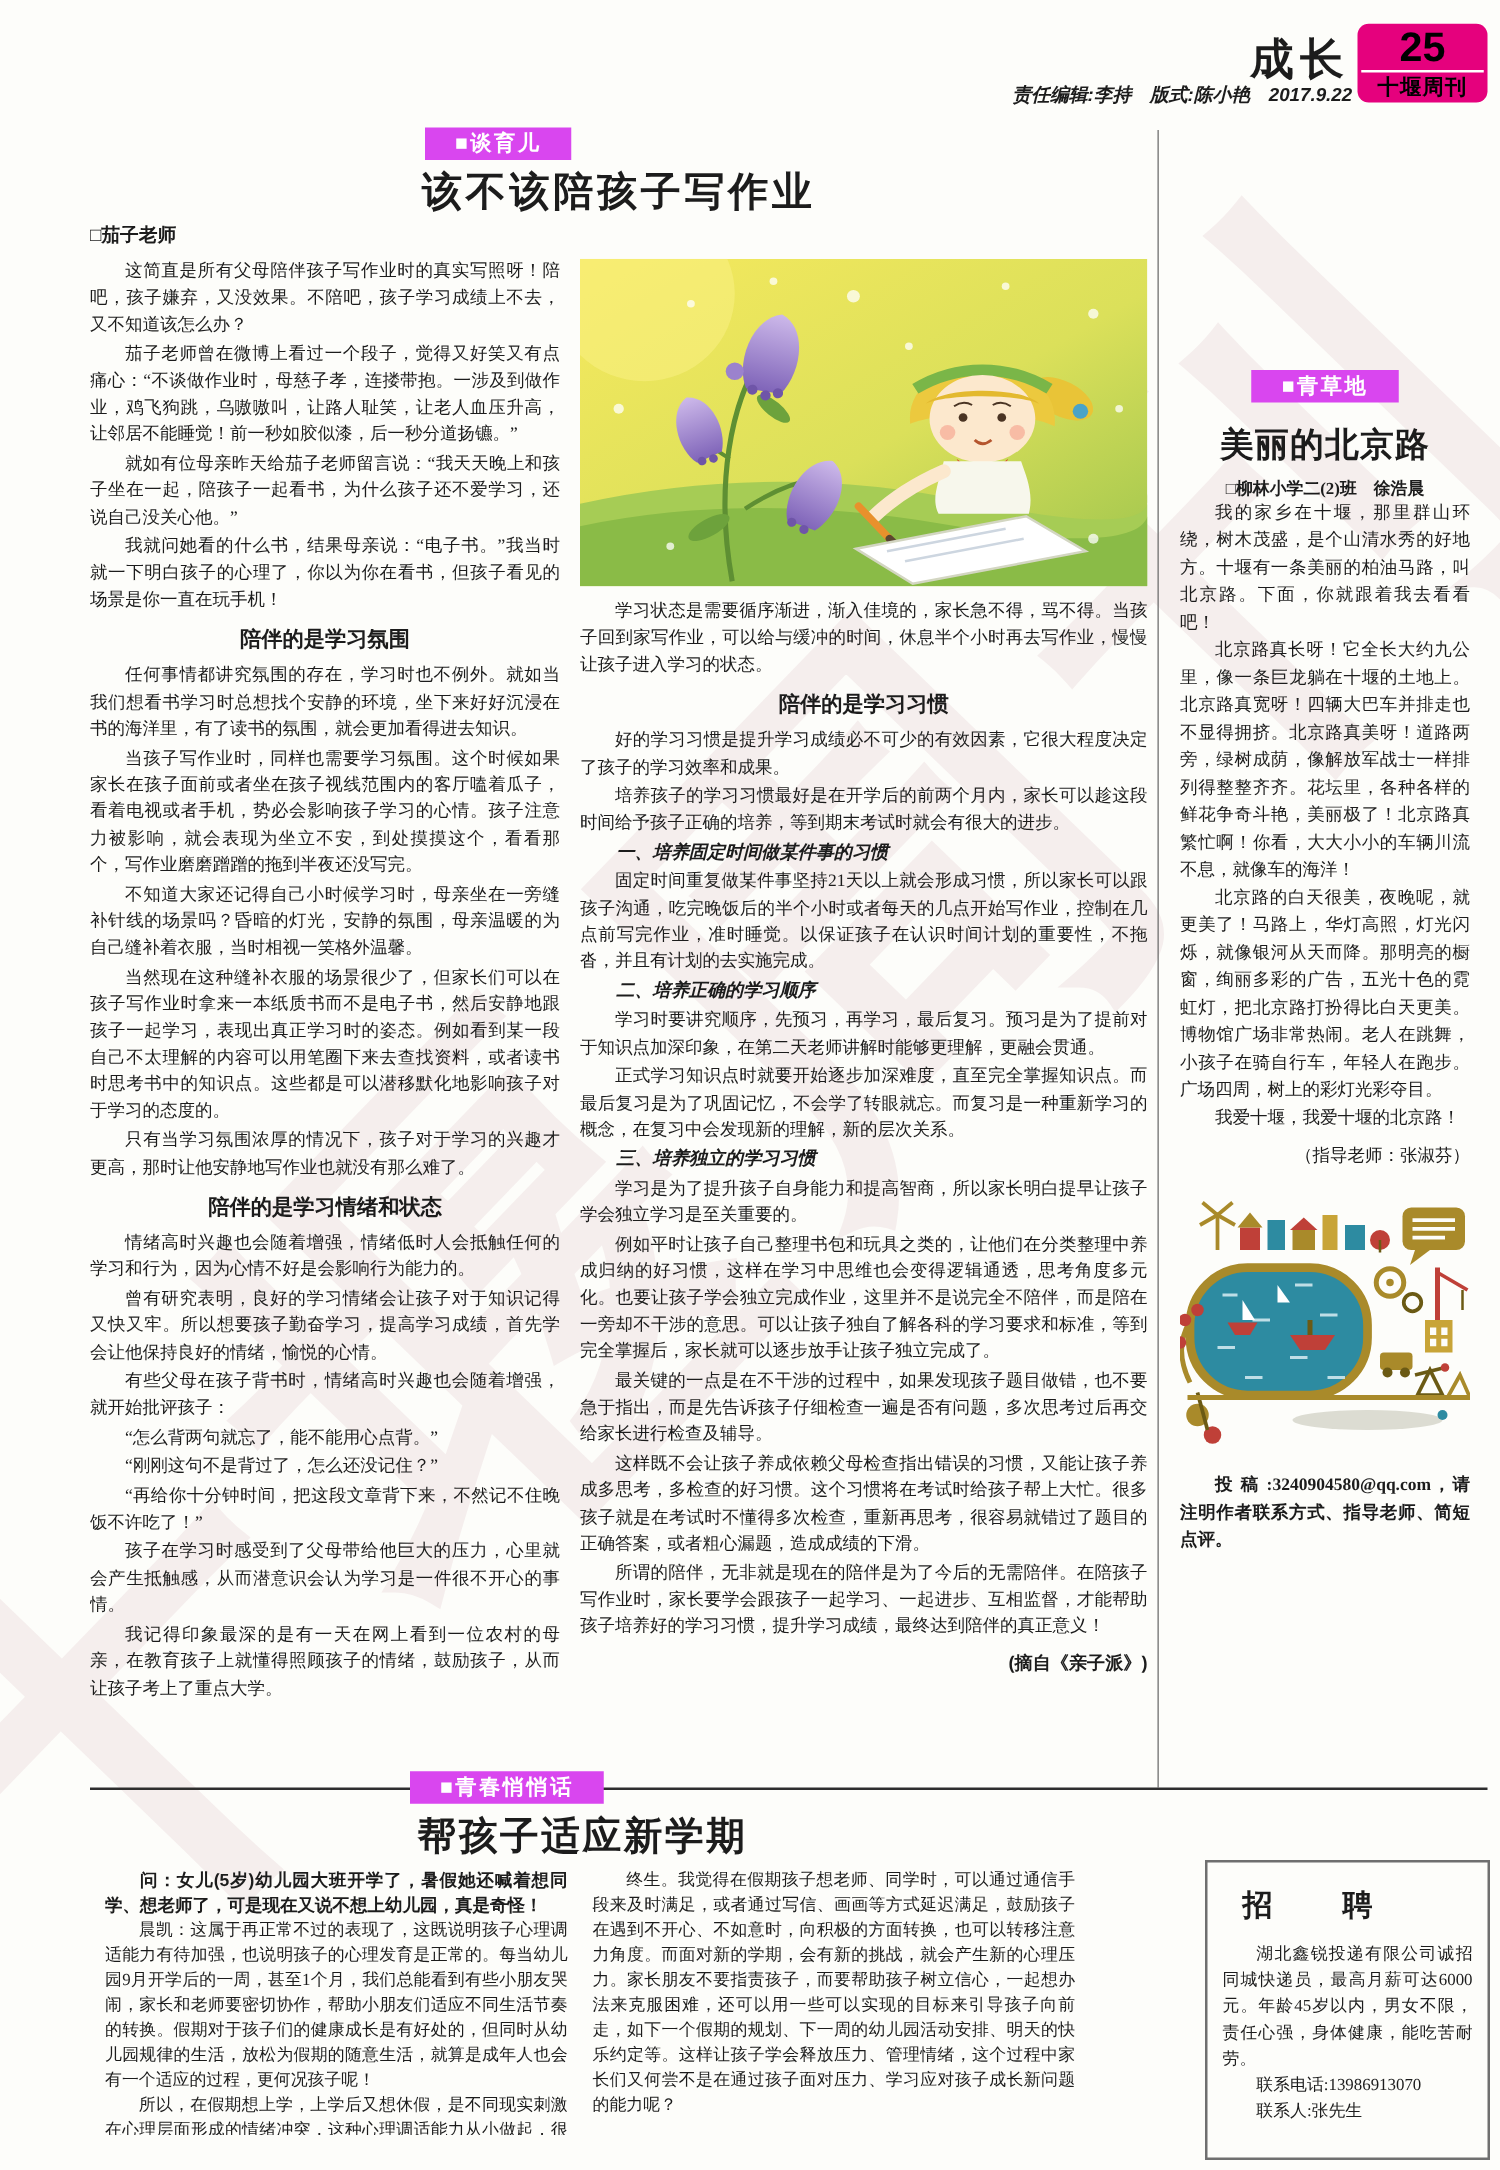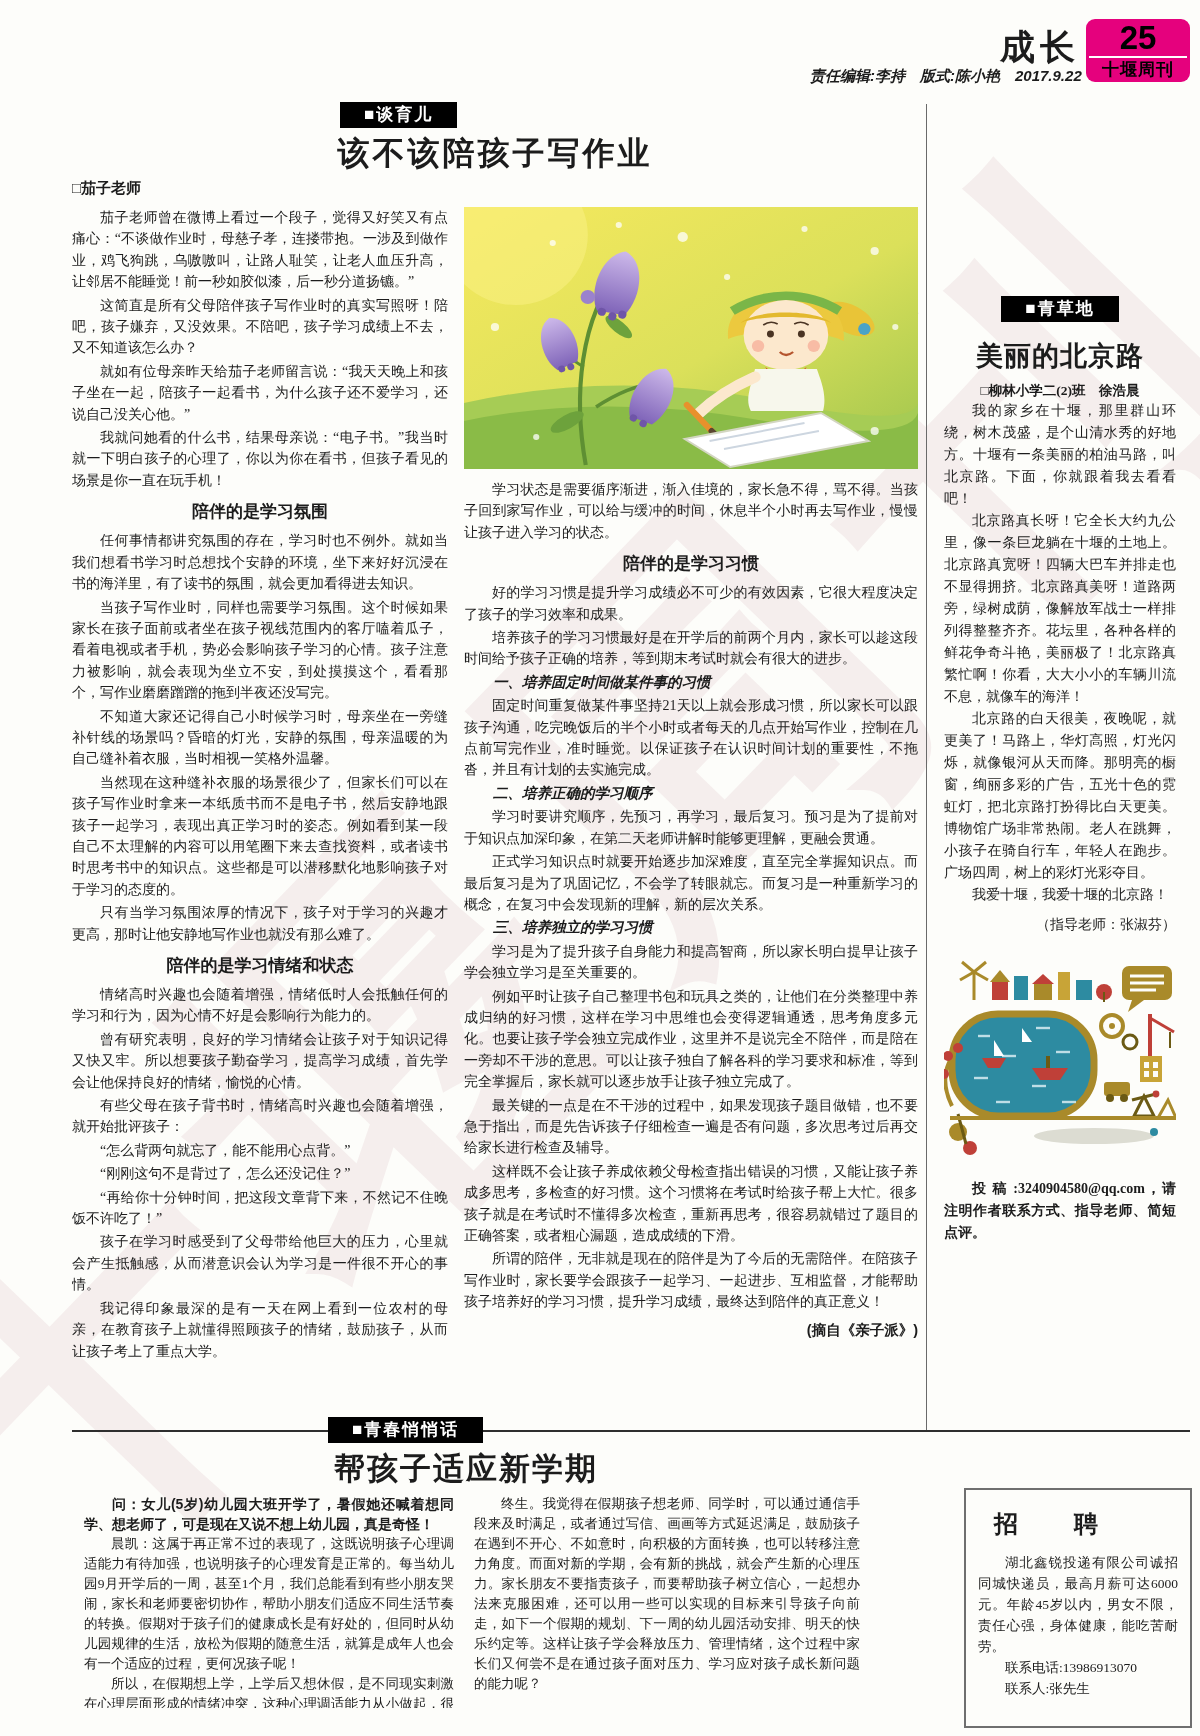--- a/index.html
+++ b/index.html
@@ -15,21 +15,21 @@
   .hd-editors{position:absolute;top:67px;left:810px;font-size:15px;font-weight:bold;font-style:italic;
         font-family:"Liberation Sans",sans-serif;}
   .pagebox{position:absolute;top:19px;left:1086px;width:104px;height:63px;background:#e5017d;
         border-radius:9px;color:#000000;text-align:center;font-family:"Liberation Sans",sans-serif;}
   .pagebox .num{font-size:33px;font-weight:bold;line-height:37px;}
   .pagebox .name{border-top:2px solid #fff;margin:0 3px;font-size:17px;font-weight:bold;line-height:23px;letter-spacing:1px;}
   
   .vrule{position:absolute;left:926px;top:104px;width:1px;height:1326px;background:#6a6a6a;}
   .hrule{position:absolute;left:72px;top:1430px;width:1118px;height:2px;background:#2e2e2e;}
   
-  .tag{background:#000000;color:#fff;font-family:"Liberation Sans",sans-serif;font-weight:bold;
+  .tag{background:#d946ef;color:#fff;font-family:"Liberation Sans",sans-serif;font-weight:bold;
         text-align:center;padding:2px 24px;font-size:17px;letter-spacing:2px;display:inline-block;line-height:22px;}
   
   .main{position:absolute;left:72px;top:100px;width:846px;}
   .tag-wrap{position:absolute;left:268px;top:2px;}
   .main-title{margin:30px 0 0;text-align:center;font-size:32px;font-weight:bold;letter-spacing:3px;line-height:46px;}
   .main-author{text-align:left;font-size:15px;font-weight:bold;margin-top:3px;}
   .cols{display:flex;gap:16px;margin-top:9px;height:1218px;overflow:hidden;}
   .c1{width:376px;flex:none;}
   .c2{flex:1;min-width:0;}
   .cols p{margin:0 0 2px;text-indent:2em;text-align:justify;font-size:14px;line-height:21.4px;}
@@ -84,22 +84,22 @@
   <div class="hrule z"></div>
 
   <div class="main z">
     <div class="tag-wrap">
       <span class="tag">■谈育儿</span>
     </div>
     <h1 class="main-title">该不该陪孩子写作业</h1>
     <div class="main-author">□茄子老师</div>
     <div class="cols">
       <div class="c1">
+        <p>这简直是所有父母陪伴孩子写作业时的真实写照呀！陪吧，孩子嫌弃，又没效果。不陪吧，孩子学习成绩上不去，又不知道该怎么办？</p>
         <p>茄子老师曾在微博上看过一个段子，觉得又好笑又有点痛心：“不谈做作业时，母慈子孝，连搂带抱。一涉及到做作业，鸡飞狗跳，乌嗷嗷叫，让路人耻笑，让老人血压升高，让邻居不能睡觉！前一秒如胶似漆，后一秒分道扬镳。”</p>
-        <p>这简直是所有父母陪伴孩子写作业时的真实写照呀！陪吧，孩子嫌弃，又没效果。不陪吧，孩子学习成绩上不去，又不知道该怎么办？</p>
         <p>就如有位母亲昨天给茄子老师留言说：“我天天晚上和孩子坐在一起，陪孩子一起看书，为什么孩子还不爱学习，还说自己没关心他。”</p>
         <p>我就问她看的什么书，结果母亲说：“电子书。”我当时就一下明白孩子的心理了，你以为你在看书，但孩子看见的场景是你一直在玩手机！</p>
         <div class="subhead">陪伴的是学习氛围</div>
         <p>任何事情都讲究氛围的存在，学习时也不例外。就如当我们想看书学习时总想找个安静的环境，坐下来好好沉浸在书的海洋里，有了读书的氛围，就会更加看得进去知识。</p>
         <p>当孩子写作业时，同样也需要学习氛围。这个时候如果家长在孩子面前或者坐在孩子视线范围内的客厅嗑着瓜子，看着电视或者手机，势必会影响孩子学习的心情。孩子注意力被影响，就会表现为坐立不安，到处摸摸这个，看看那个，写作业磨磨蹭蹭的拖到半夜还没写完。</p>
         <p>不知道大家还记得自己小时候学习时，母亲坐在一旁缝补针线的场景吗？昏暗的灯光，安静的氛围，母亲温暖的为自己缝补着衣服，当时相视一笑格外温馨。</p>
         <p>当然现在这种缝补衣服的场景很少了，但家长们可以在孩子写作业时拿来一本纸质书而不是电子书，然后安静地跟孩子一起学习，表现出真正学习时的姿态。例如看到某一段自己不太理解的内容可以用笔圈下来去查找资料，或者读书时思考书中的知识点。这些都是可以潜移默化地影响孩子对于学习的态度的。</p>
         <p>只有当学习氛围浓厚的情况下，孩子对于学习的兴趣才更高，那时让他安静地写作业也就没有那么难了。</p>
         <div class="subhead">陪伴的是学习情绪和状态</div>
         <p>情绪高时兴趣也会随着增强，情绪低时人会抵触任何的学习和行为，因为心情不好是会影响行为能力的。</p>

